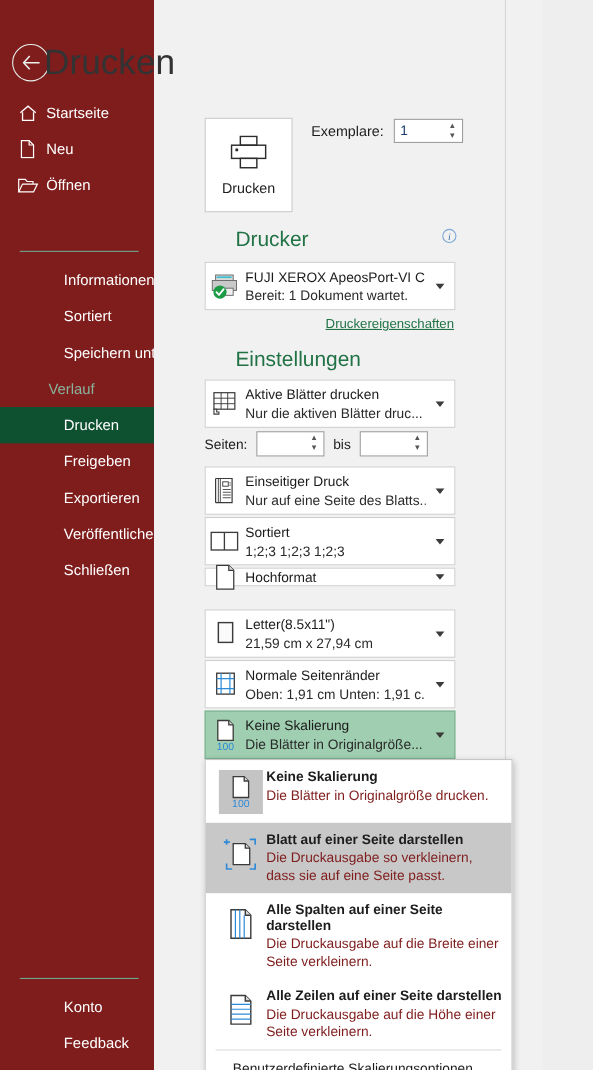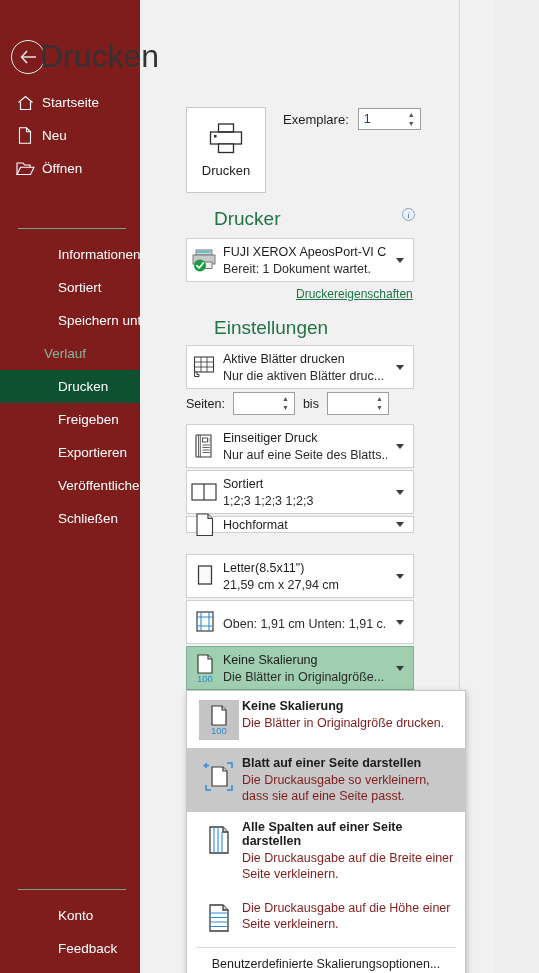--- a/index.html
+++ b/index.html
@@ -491,20 +491,21 @@
   </div>
 
   <div class="ctl h48" style="top:600px;">
     <span class="ctl-ico">
       <svg width="24" height="26" viewBox="0 0 24 26">
         <rect x="4" y="3" width="16" height="19" fill="#ffffff" stroke="#3b3b3b" stroke-width="1.2"></rect>
         <path d="M8 3 L8 22 M16 3 L16 22 M4 8 L20 8 M4 17 L20 17" stroke="#2e8ad8" stroke-width="1.1"></path>
       </svg>
     </span>
     <span class="ctl-txt">
+      <div class="ctl-l1">Normale Seitenränder</div>
       <div class="ctl-l2">Oben: 1,91 cm Unten: 1,91 c...</div>
     </span>
     <span class="ctl-arrow">
         <span class="caret"></span>
       </span>
   </div>
 
   <div class="ctl h48 selected" style="top:646px;">
     <span class="ctl-ico">
       <svg width="24" height="30" viewBox="0 0 24 30">
@@ -579,20 +580,21 @@
       <span class="mi-ico">
         <span class="icobox">
           <svg width="30" height="34" viewBox="0 0 30 34">
             <path d="M6 3 L19 3 L24 8 L24 29 L6 29 Z" fill="#ffffff" stroke="#3b3b3b" stroke-width="1.3"></path>
             <path d="M19 3 L19 8 L24 8" fill="#d8d8d8" stroke="#3b3b3b" stroke-width="1.3"></path>
             <path d="M6 11 L24 11 M6 15.5 L24 15.5 M6 20 L24 20 M6 24.5 L24 24.5" stroke="#2e8ad8" stroke-width="1.1"></path>
           </svg>
         </span>
       </span>
       <span class="mi-txt">
+        <div class="mi-title">Alle Zeilen auf einer Seite darstellen</div>
         <div class="mi-desc">Die Druckausgabe auf die Höhe einer Seite verkleinern.</div>
       </span>
     </div>
 
     <div class="menu-sep"></div>
 
     <div class="menu-footer">Benutzerdefinierte Skalierungsoptionen...</div>
   </div>
 
 </div>

